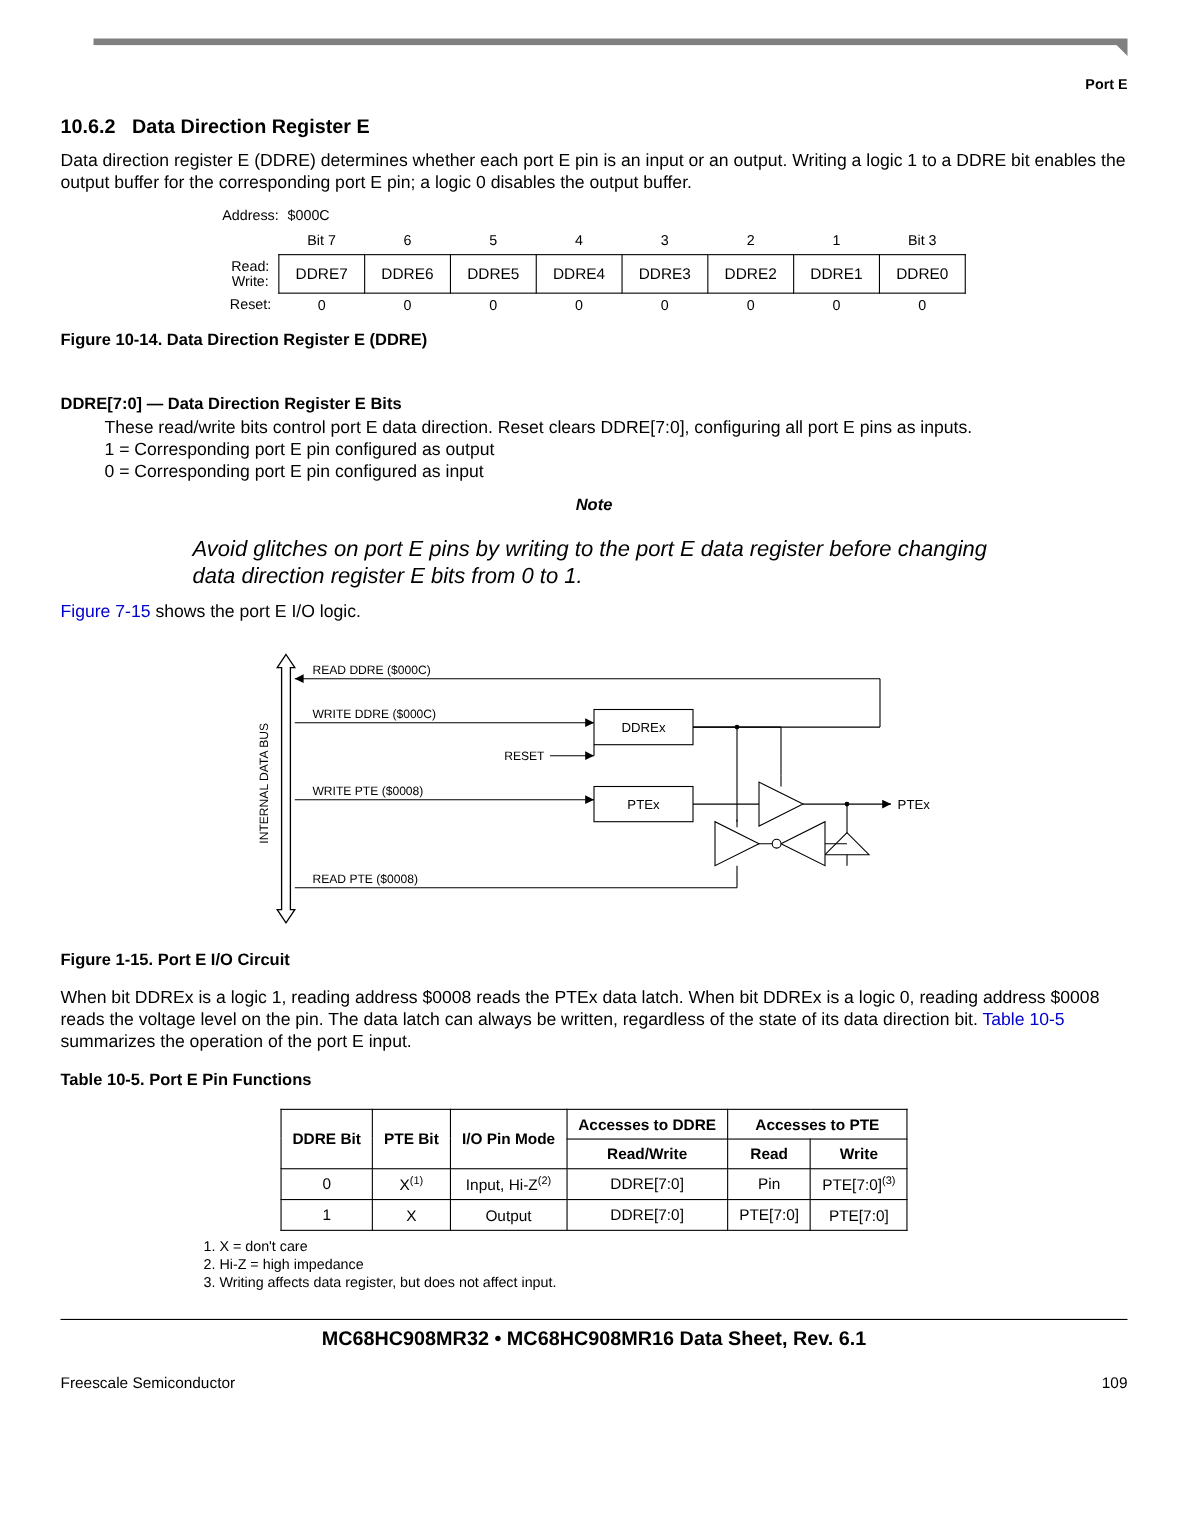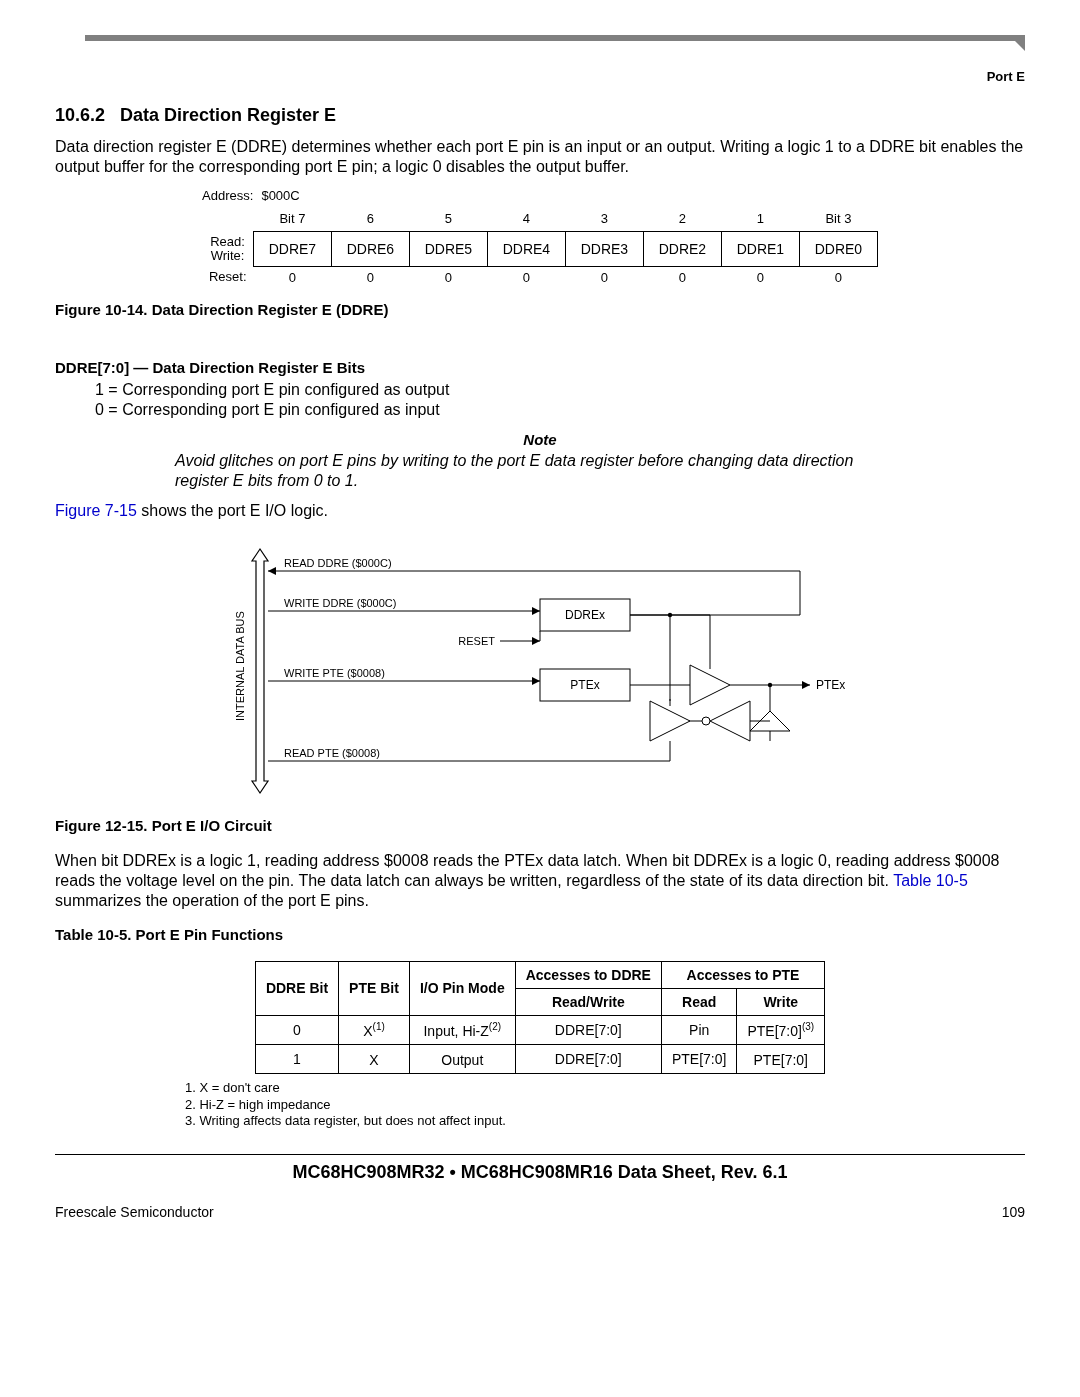--- a/index.html
+++ b/index.html
@@ -88,22 +88,22 @@
   }
   .note-label {
     text-align: center;
     font-style: italic;
     font-weight: bold;
     font-size: 15px;
     margin-top: 10px;
   }
   .note-body {
     font-style: italic;
-    margin: 2px 120px 10px 120px;
-    font-size: 16px;
+    margin: 18px 120px 10px 120px;
+    font-size: 20px;
     line-height: 1.25;
   }
   .link { color: #0000cc; }
   .diagram-box {
     margin: 20px auto 8px auto;
     width: 620px;
   }
   .pin-table {
     border-collapse: collapse;
     margin: 6px auto 6px auto;
@@ -200,20 +200,21 @@
       <td>0</td>
       <td>0</td>
       <td>0</td>
       <td>0</td>
     </tr>
   </tbody>
     </table>
   <div class="fig-caption">Figure 10-14. Data Direction Register E (DDRE)</div>
 
   <div class="field-title">DDRE[7:0] — Data Direction Register E Bits</div>
+  <p class="indent">These read/write bits control port E data direction. Reset clears DDRE[7:0], configuring all port E pins as inputs.</p>
   <p class="indent">1 = Corresponding port E pin configured as output</p>
   <p class="indent">0 = Corresponding port E pin configured as input</p>
 
   <div class="note-label">Note</div>
   <p class="note-body">Avoid glitches on port E pins by writing to the port E data register before changing data direction register E bits from 0 to 1.</p>
 
   <p class="body-text">
     <span class="link">Figure 7-15</span><span> shows the port E I/O logic.</span>
   </p>
 
@@ -279,24 +280,24 @@
       <line x1="400" y1="180" x2="420" y2="180" stroke="#000" opacity="0"></line>
 
       <line x1="38" y1="220" x2="440" y2="220" stroke="#000"></line>
       <line x1="440" y1="220" x2="440" y2="200" stroke="#000"></line>
       <polygon points="38,220 46,216 46,224" fill="#fff" stroke="#000" opacity="0"></polygon>
       <text x="54" y="216" font-size="11">READ PTE ($0008)</text>
 
       <line x1="420" y1="180" x2="400" y2="180" stroke="#000" opacity="0"></line>
     </svg>
   </div>
-  <div class="fig-caption">Figure 12-15. Port E I/O Circuit</div>
+  <div class="fig-caption">Figure 1-15. Port E I/O Circuit</div>
 
   <p class="body-text">
-    <span>When bit DDREx is a logic 1, reading address $0008 reads the PTEx data latch. When bit DDREx is a logic 0, reading address $0008 reads the voltage level on the pin. The data latch can always be written, regardless of the state of its data direction bit. </span><span class="link">Table 10-5</span><span> summarizes the operation of the port E pins.</span>
+    <span>When bit DDREx is a logic 1, reading address $0008 reads the PTEx data latch. When bit DDREx is a logic 0, reading address $0008 reads the voltage level on the pin. The data latch can always be written, regardless of the state of its data direction bit. </span><span class="link">Table 10-5</span><span> summarizes the operation of the port E input.</span>
   </p>
 
   <div class="fig-caption" style="margin-top:14px">Table 10-5. Port E Pin Functions</div>
 
   <table class="pin-table">
     <tbody>
         <tr>
       <th rowspan="2">DDRE Bit</th>
       <th rowspan="2">PTE Bit</th>
       <th rowspan="2">I/O Pin Mode</th>

